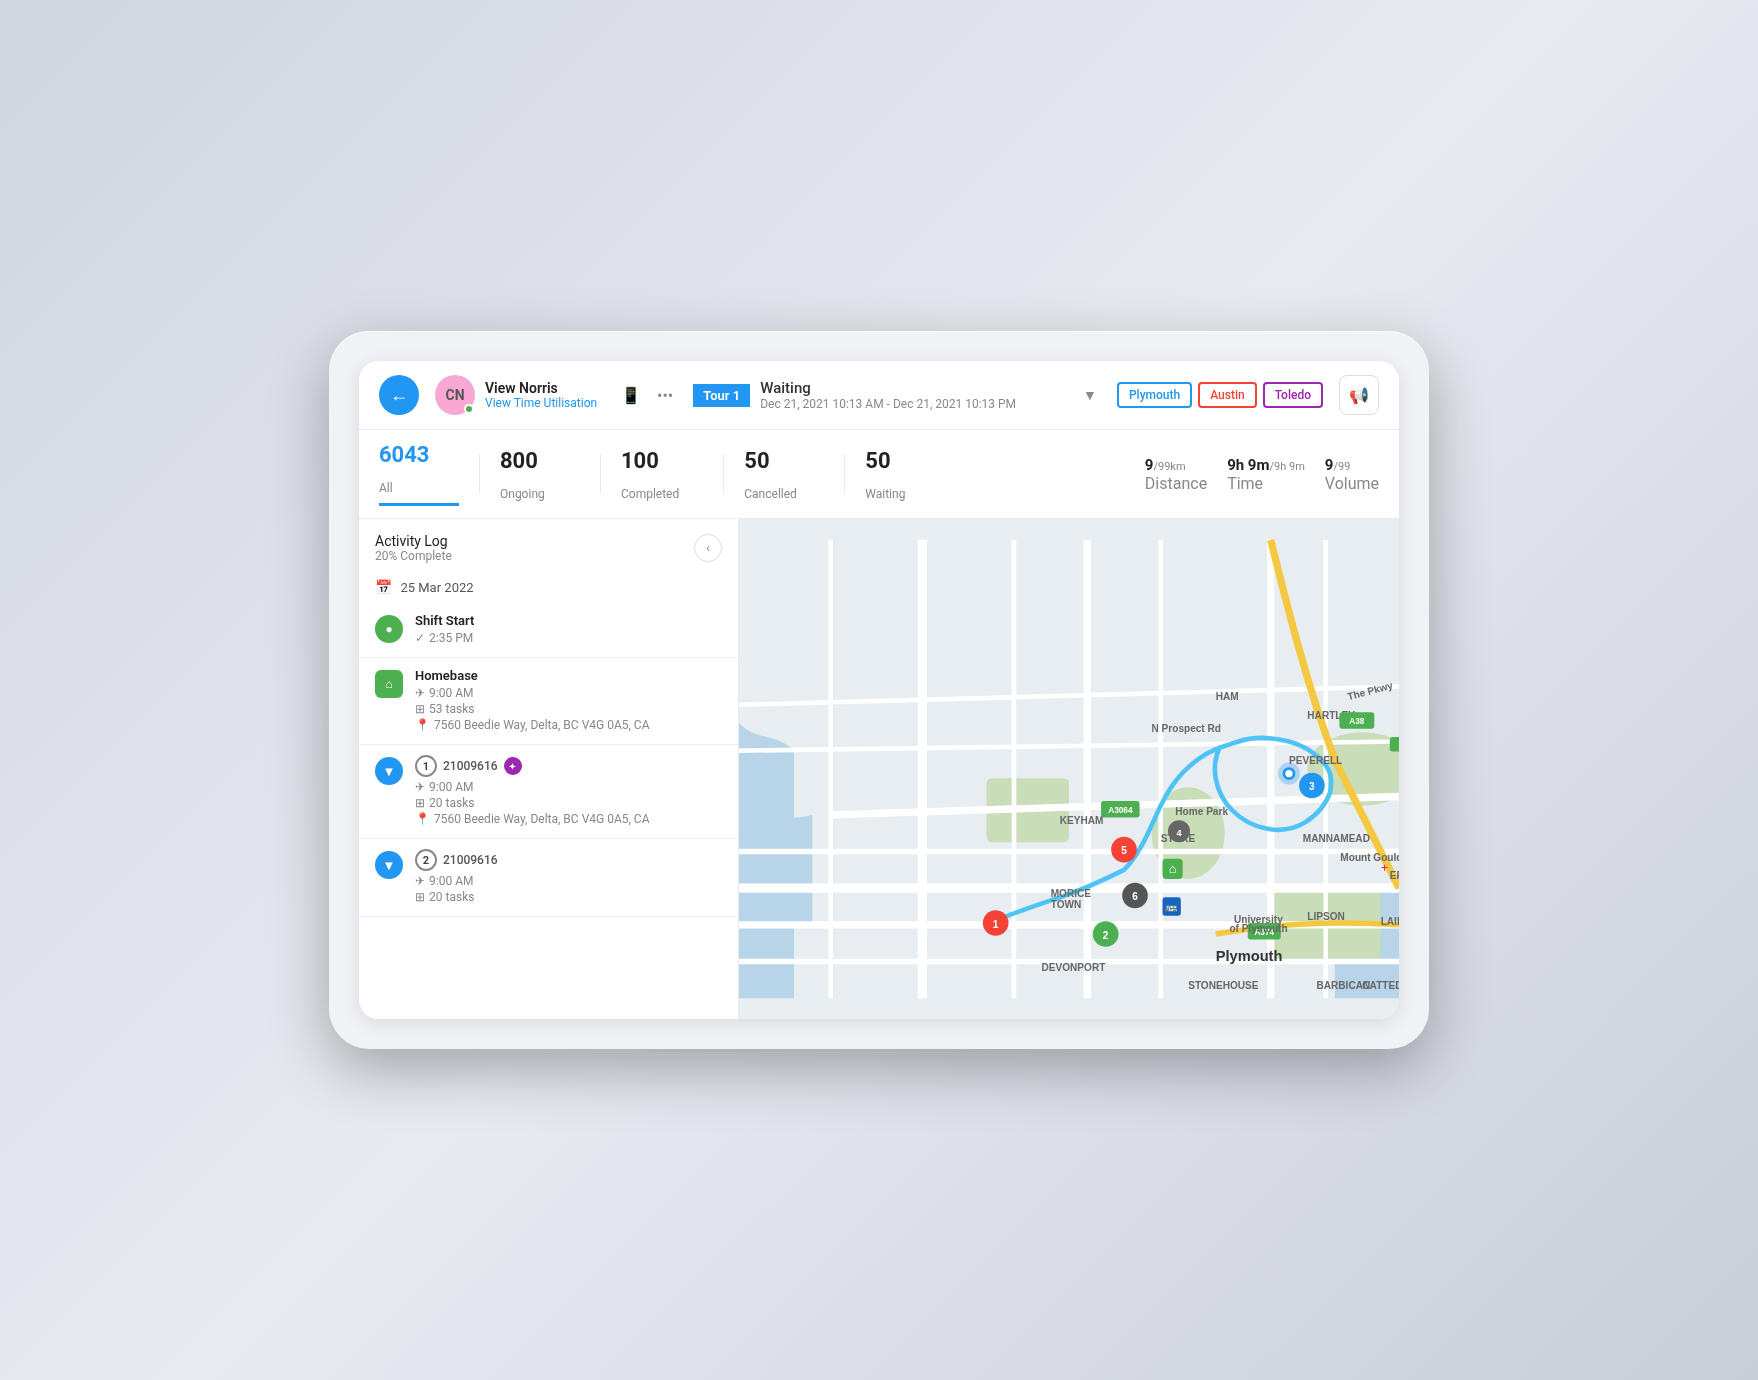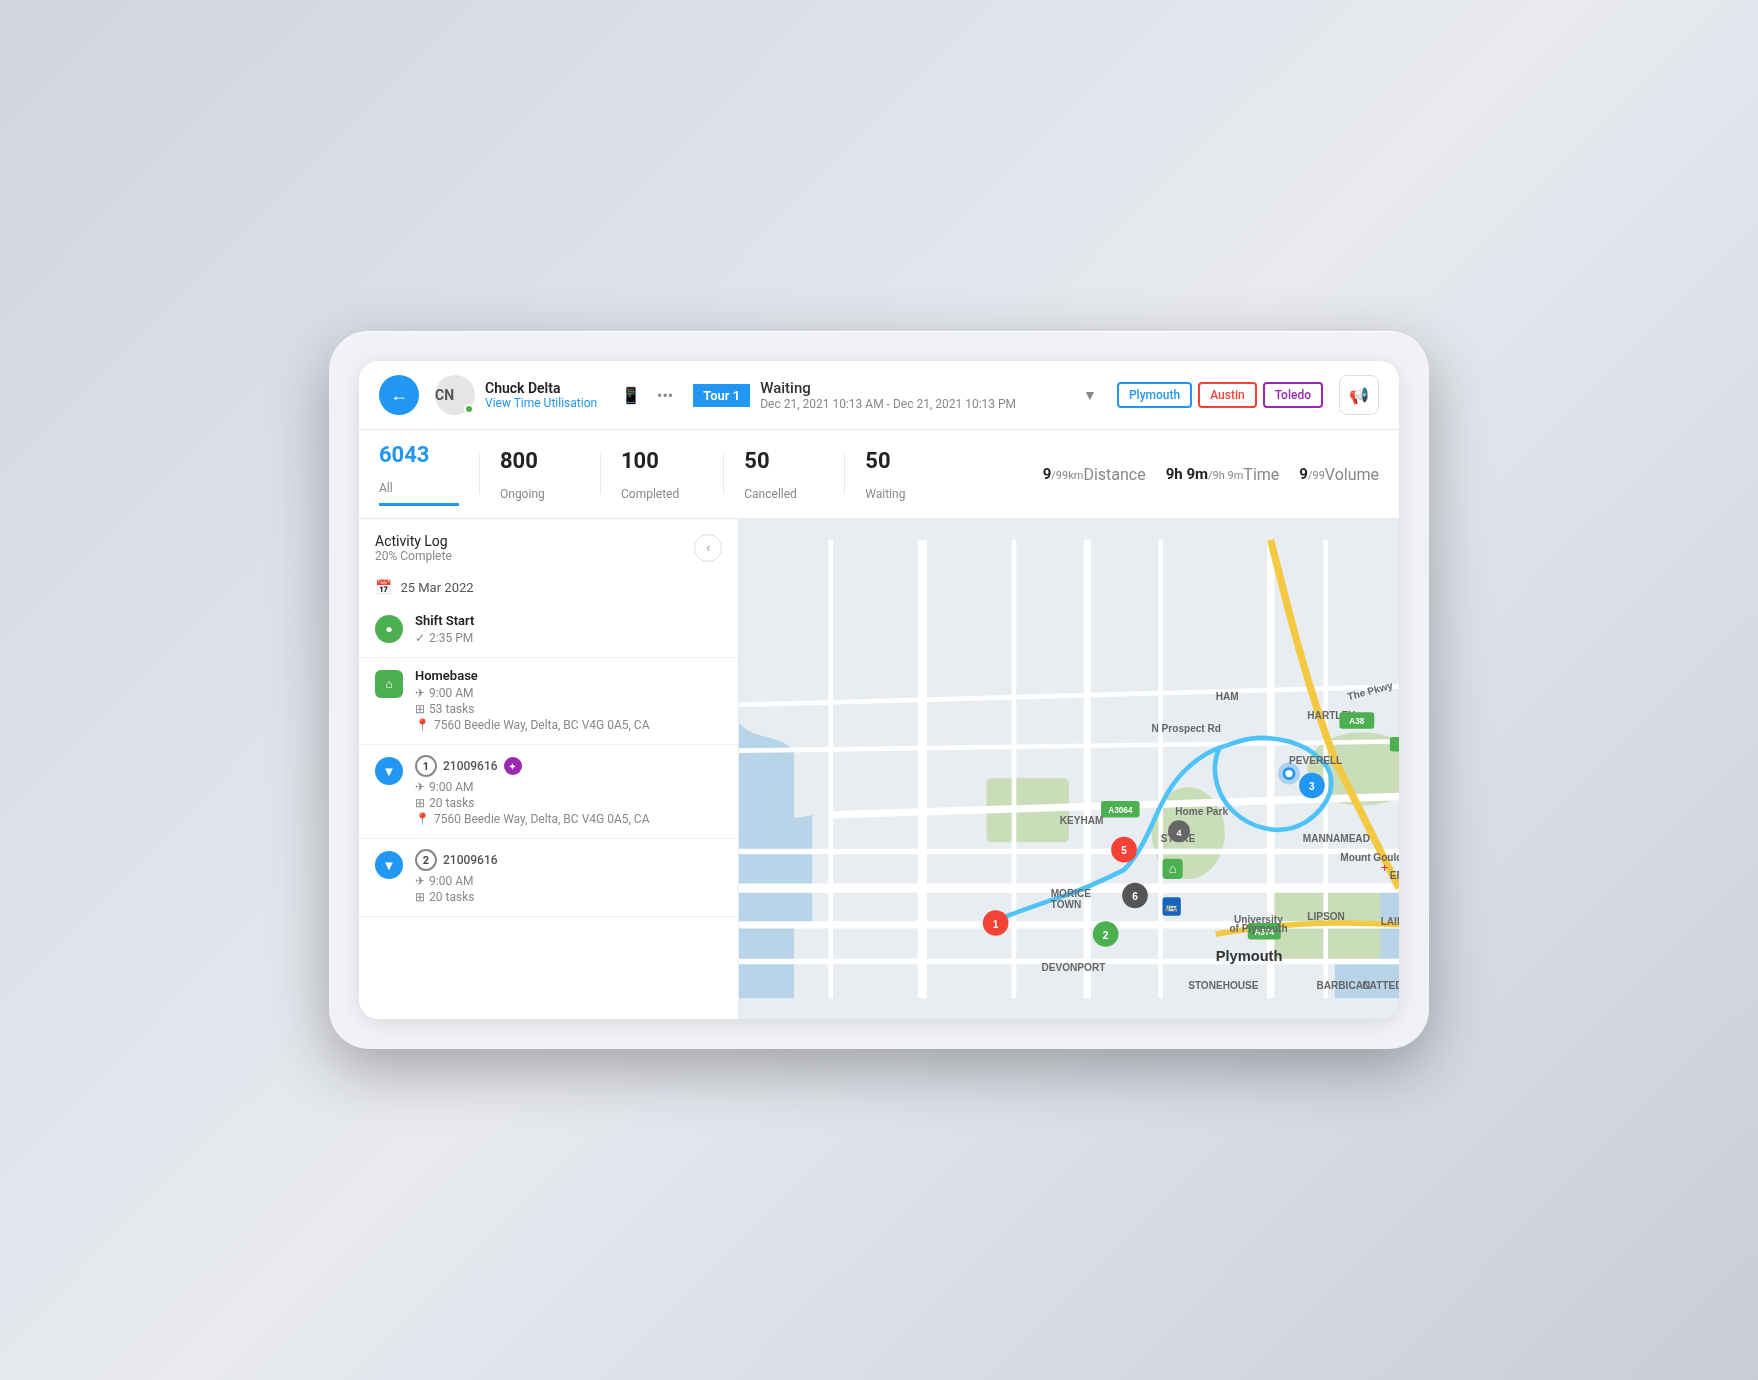--- a/index.html
+++ b/index.html
@@ -44,23 +44,23 @@
       flex-shrink: 0;
     }
     .user-section {
       display: flex;
       align-items: center;
       gap: 10px;
       flex-shrink: 0;
     }
     .avatar {
       width: 40px; height: 40px;
-      background: #e5e5e5;
-      border-radius: 50%;
-      display: flex; align-items: center; justify-content: flex-start;
+      background: #f9a8d4;
+      border-radius: 50%;
+      display: flex; align-items: center; justify-content: center;
       font-weight: 700;
       font-size: 14px;
       color: #555;
       position: relative;
     }
     .online-dot {
       width: 10px; height: 10px;
       background: #4CAF50;
       border-radius: 50%;
       position: absolute;
@@ -156,21 +156,21 @@
     .stat-item.active .stat-value { color: #2196F3; }
     .stat-divider { width: 1px; height: 40px; background: #e8eaed; margin: 0 20px; }
     .right-stats {
       margin-left: auto;
       display: flex;
       gap: 20px;
       align-items: center;
     }
     .right-stat {
       display: flex;
-      flex-direction: row;
+      flex-direction: column;
       align-items: flex-start;
     }
     .right-stat-value {
       font-size: 15px;
       font-weight: 700;
       color: #222;
     }
     .right-stat-value span { font-size: 11px; font-weight: 400; color: #888; }
     .right-stat-label { font-size: 16px; color: #888; }
     
@@ -279,21 +279,21 @@
       <div class="back-btn">
         <span>←</span>
       </div>
 
       <div class="user-section">
         <div class="avatar">
           <span>CN</span>
           <span class="online-dot"></span>
         </div>
         <div class="user-info">
-          <span class="user-name">Chuck Delta</span>
+          <span class="user-name">View Norris</span>
           <span class="view-link">View Time Utilisation</span>
         </div>
       </div>
 
       <div class="header-icons">
         <span class="header-icon">📱</span>
         <span class="header-icon">•••</span>
       </div>
 
       <div class="tour-section">

